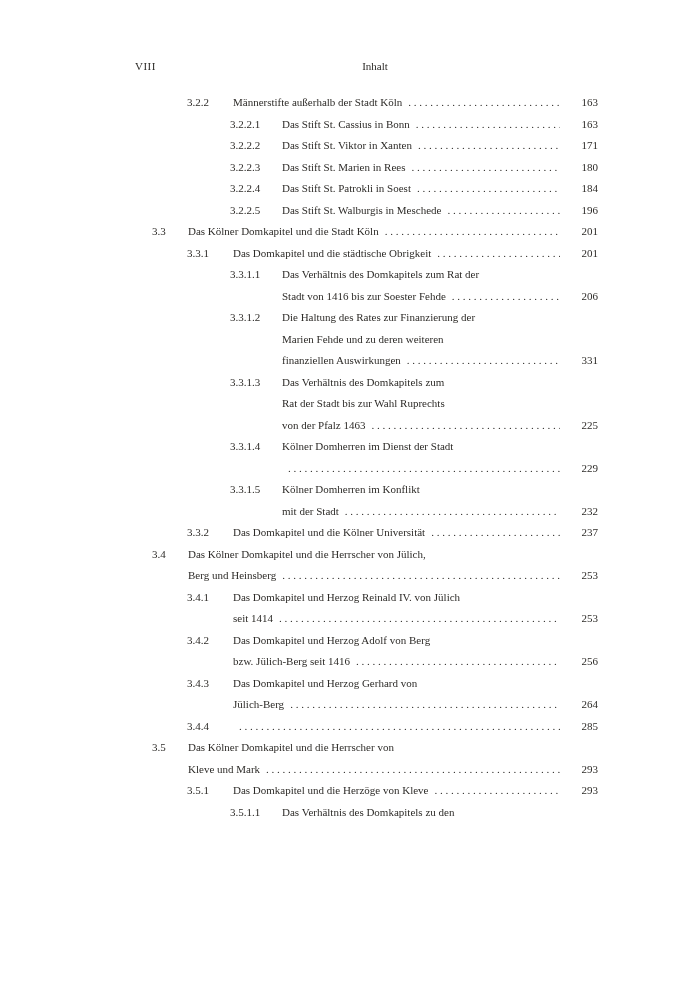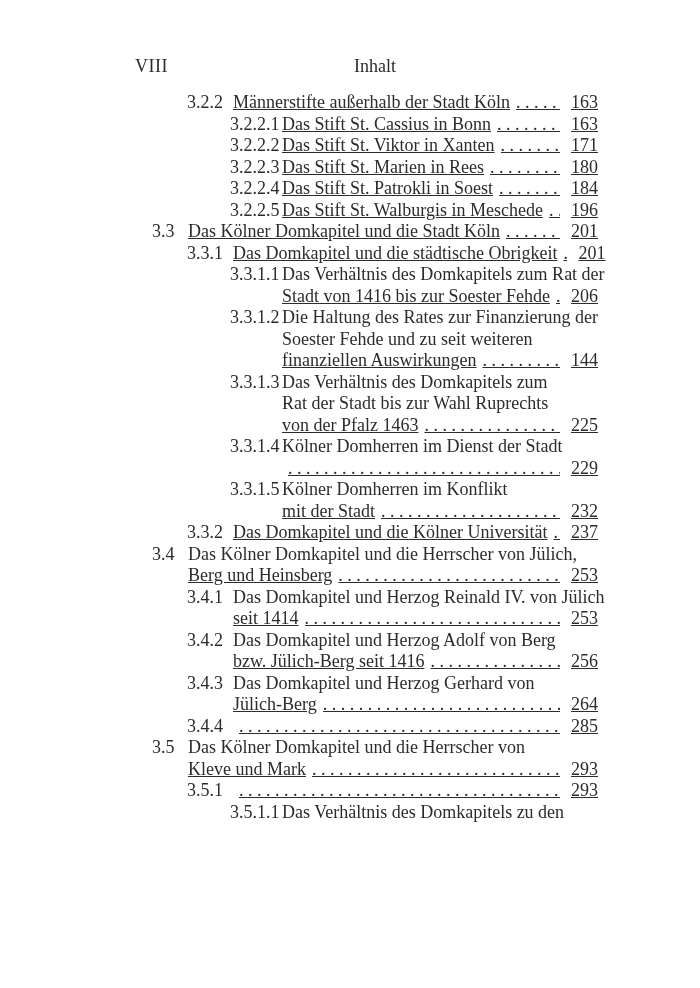--- a/index.html
+++ b/index.html
@@ -2,21 +2,21 @@
 <html><head>
 <meta charset="utf-8">
 <style>
   html, body { margin: 0; padding: 0; background: #ffffff; }
   .page {
     position: relative;
     width: 700px;
     height: 824px;
     background: #ffffff;
     font-family: "Liberation Serif", "DejaVu Serif", serif;
-    font-size: 18px;
+    font-size: 11px;
     color: #2e2c29;
     overflow: hidden;
   }
   .running-head {
     position: absolute;
     top: 58px;
     left: 0;
     right: 0;
     height: 18px;
     line-height: 16px;
@@ -43,21 +43,21 @@
   }
   .entry { position: relative; }
   .entry .num { position: absolute; top: 0; }
   .lvl2 { padding-left: 36px; }
   .lvl2 .num { left: 0; }
   .lvl3 { padding-left: 81px; }
   .lvl3 .num { left: 35px; }
   .lvl4 { padding-left: 130px; }
   .lvl4 .num { left: 78px; }
   .ln .txt { white-space: nowrap; }
-  .ln.last { display: flex; align-items: flex-start; text-decoration: underline; }
+  .ln.last { display: flex; align-items: flex-start; }
   .leader {
     flex: 1 1 auto;
     min-width: 4px;
     overflow: hidden;
     white-space: nowrap;
     text-align: right;
     margin-left: 6px;
     color: #2e2c29;
   }
   .pg {
@@ -144,25 +144,25 @@
         <div class="ln"><span class="txt">Das Verhältnis des Domkapitels zum Rat der</span></div>
         <div class="ln last">
           <span class="txt">Stadt von 1416 bis zur Soester Fehde</span>
           <span class="leader"> . . . . . . . . . . . . . . . . . . . . . . . . . . . . . . . . . . . . . . . . . . . . . . . . . . . . . . . . . . . . . . . . . . . . . .</span>
           <span class="pg">206</span>
         </div>
       </div>
       <div class="entry lvl4">
         <span class="num">3.3.1.2</span>
         <div class="ln"><span class="txt">Die Haltung des Rates zur Finanzierung der</span></div>
-        <div class="ln"><span class="txt">Soester Fehde und zu seit weiteren</span></div>
+        <div class="ln"><span class="txt">Marien Fehde und zu deren weiteren</span></div>
         <div class="ln last">
           <span class="txt">finanziellen Auswirkungen</span>
           <span class="leader"> . . . . . . . . . . . . . . . . . . . . . . . . . . . . . . . . . . . . . . . . . . . . . . . . . . . . . . . . . . . . . . . . . . . . . .</span>
-          <span class="pg">144</span>
+          <span class="pg">331</span>
         </div>
       </div>
       <div class="entry lvl4">
         <span class="num">3.3.1.3</span>
         <div class="ln"><span class="txt">Das Verhältnis des Domkapitels zum</span></div>
         <div class="ln"><span class="txt">Rat der Stadt bis zur Wahl Ruprechts</span></div>
         <div class="ln last">
           <span class="txt">von der Pfalz 1463</span>
           <span class="leader"> . . . . . . . . . . . . . . . . . . . . . . . . . . . . . . . . . . . . . . . . . . . . . . . . . . . . . . . . . . . . . . . . . . . . . .</span>
           <span class="pg">225</span>
@@ -241,20 +241,21 @@
         <div class="ln"><span class="txt">Das Kölner Domkapitel und die Herrscher von</span></div>
         <div class="ln last">
           <span class="txt">Kleve und Mark</span>
           <span class="leader"> . . . . . . . . . . . . . . . . . . . . . . . . . . . . . . . . . . . . . . . . . . . . . . . . . . . . . . . . . . . . . . . . . . . . . .</span>
           <span class="pg">293</span>
         </div>
       </div>
       <div class="entry lvl3">
         <span class="num">3.5.1</span>
         <div class="ln last">
+          <span class="txt">Das Domkapitel und die Herzöge von Kleve</span>
           <span class="leader"> . . . . . . . . . . . . . . . . . . . . . . . . . . . . . . . . . . . . . . . . . . . . . . . . . . . . . . . . . . . . . . . . . . . . . .</span>
           <span class="pg">293</span>
         </div>
       </div>
       <div class="entry lvl4">
         <span class="num">3.5.1.1</span>
         <div class="ln"><span class="txt">Das Verhältnis des Domkapitels zu den</span></div>
         <div class="ln"><span class="txt">Herzögen bis zum Ausbruch der Soester</span></div>
         <div class="ln last">
           <span class="txt">Fehde 1444</span>

